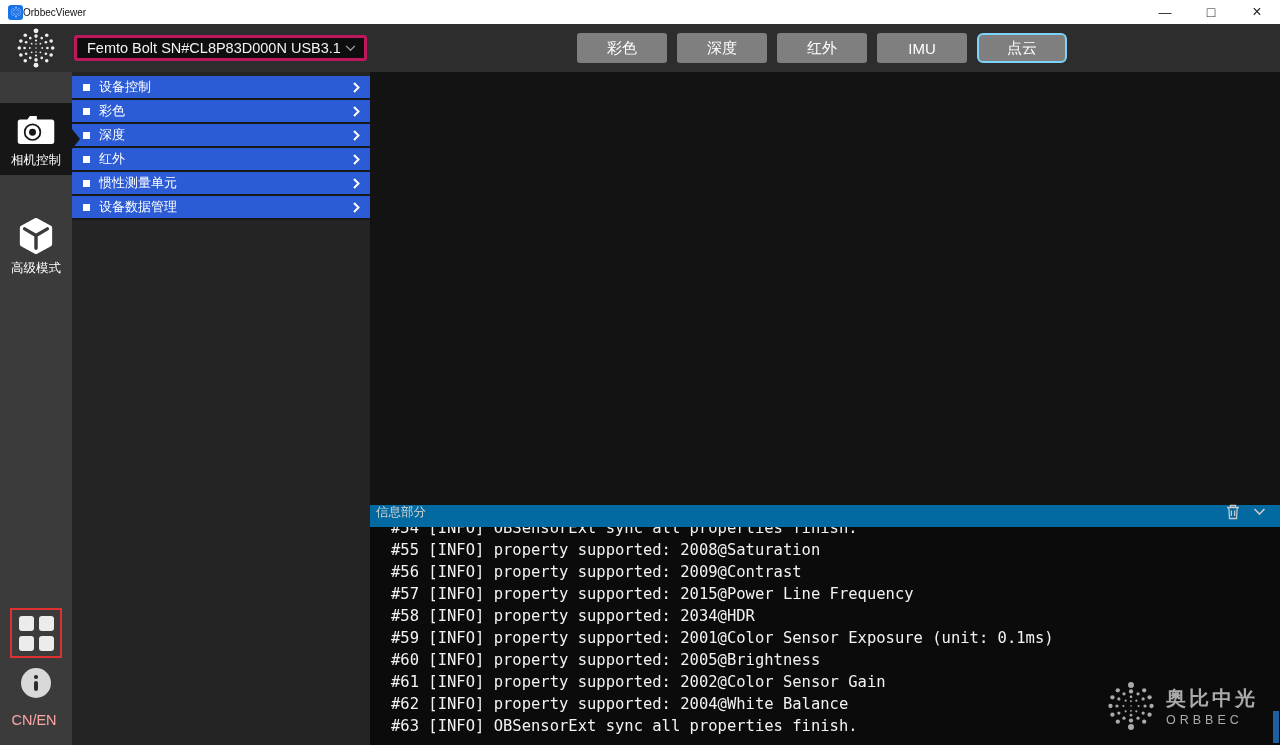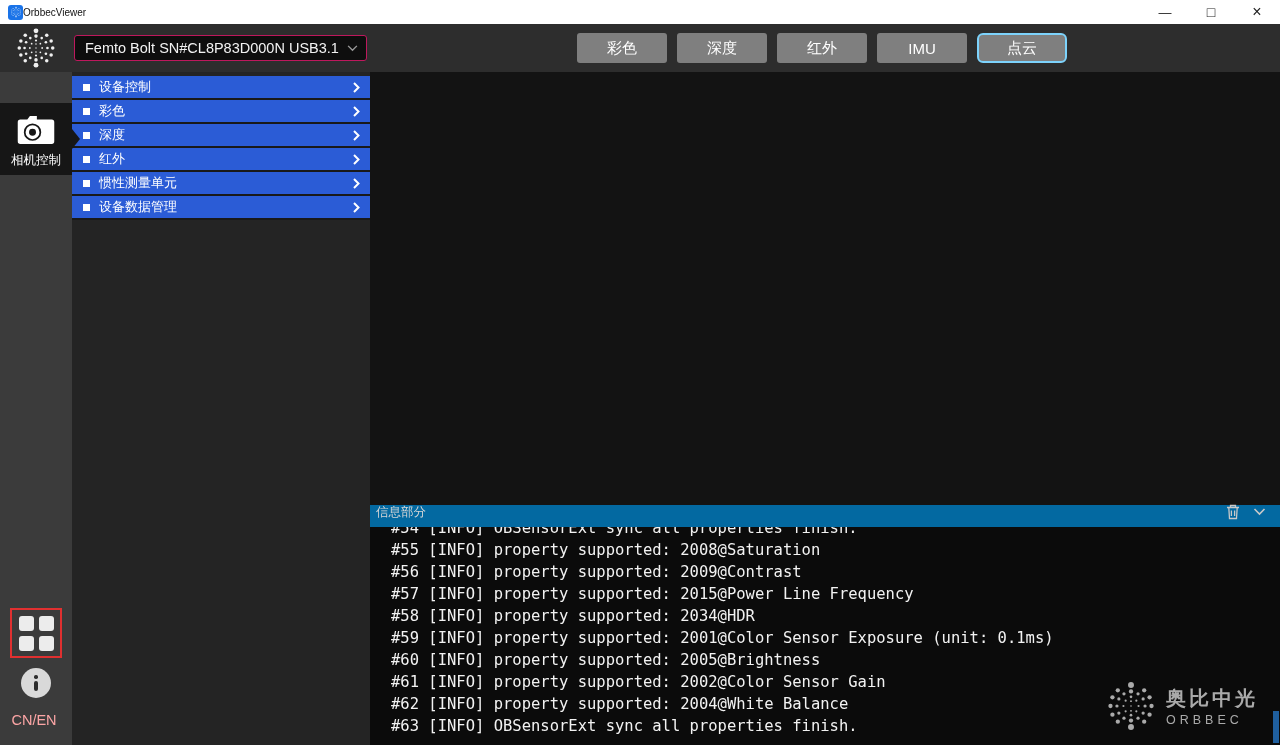--- a/index.html
+++ b/index.html
@@ -18,21 +18,21 @@
   .win-btn { width:46px; height:100%; display:flex; align-items:center; justify-content:center;
              font-size:13px; color:#222; cursor:default; }
   .win-btn.max { font-size:14px; }
   .win-btn.close { font-size:16px; }
 
   
   .toolbar { height:48px; background:#2d2d2d; position:relative; display:flex;
              align-items:center; flex:none; }
   .toolbar-logo { width:72px; display:flex; align-items:center; justify-content:center; }
   .toolbar-logo svg { width:44px; height:44px; }
-  .device-select { width:293px; height:26px; background:#0e0e0e; border:1px solid #be185d;
+  .device-select { width:293px; height:26px; background:#0e0e0e; border:3px solid #be185d;
                    border-radius:3px; margin-left:2px; display:flex; align-items:center;
                    padding:0 8px 0 10px; }
   .device-select .val { color:#f2f2f2; font-size:14.5px; flex:1; white-space:nowrap; }
   .stream-buttons { position:absolute; left:577px; top:9px; display:flex; gap:10px; }
   .stream-btn { width:90px; height:30px; background:#7f7f7f; color:#ffffff; font-size:15px;
                 border:none; border-radius:3px; display:flex; align-items:center;
                 justify-content:center; font-family:"Liberation Sans", sans-serif; }
   .stream-btn.active { border:2px solid #7dd3fc; border-radius:6px; }
 
   
@@ -183,20 +183,27 @@
     <div class="sidebar">
       <div class="side-item camera">
         <svg class="icn" width="40" height="34" viewBox="0 0 46 38">
           <path fill-rule="evenodd" fill="#ffffff" d="M5 7 h8 l3 -4 h8 v4 h17 q3 0 3 3 v22 q0 3 -3 3 H5 q-3 0 -3 -3 V10 q0 -3 3 -3 Z
                M19 31.5 a10 10 0 1 0 0 -20 a10 10 0 0 0 0 20 Z"></path>
           <circle cx="19" cy="21.5" r="6" fill="none" stroke="#ffffff" stroke-width="4"></circle>
           <circle cx="39" cy="12" r="2.3" fill="#ffffff"></circle>
         </svg>
         <span>相机控制</span>
       </div>
+      <div class="side-item advanced">
+        <svg class="icn" width="38" height="38" viewBox="0 0 40 40">
+          <path fill="#ffffff" stroke="#ffffff" stroke-width="5" stroke-linejoin="round" d="M20 3.5 L34.5 11.5 v17 L20 36.5 L5.5 28.5 v-17 Z"></path>
+          <path d="M20 19.5 V33 M20 19.5 L8 12.5 M20 19.5 L32 12.5" stroke="#3b3b3b" stroke-width="3.6" fill="none" stroke-linecap="round"></path>
+        </svg>
+        <span>高级模式</span>
+      </div>
 
       <div class="grid-btn">
         <span></span>
           <span></span>
         <span></span>
           <span></span>
       </div>
       <div class="info-btn">
         <span class="dot"></span>
         <span class="bar"></span>

